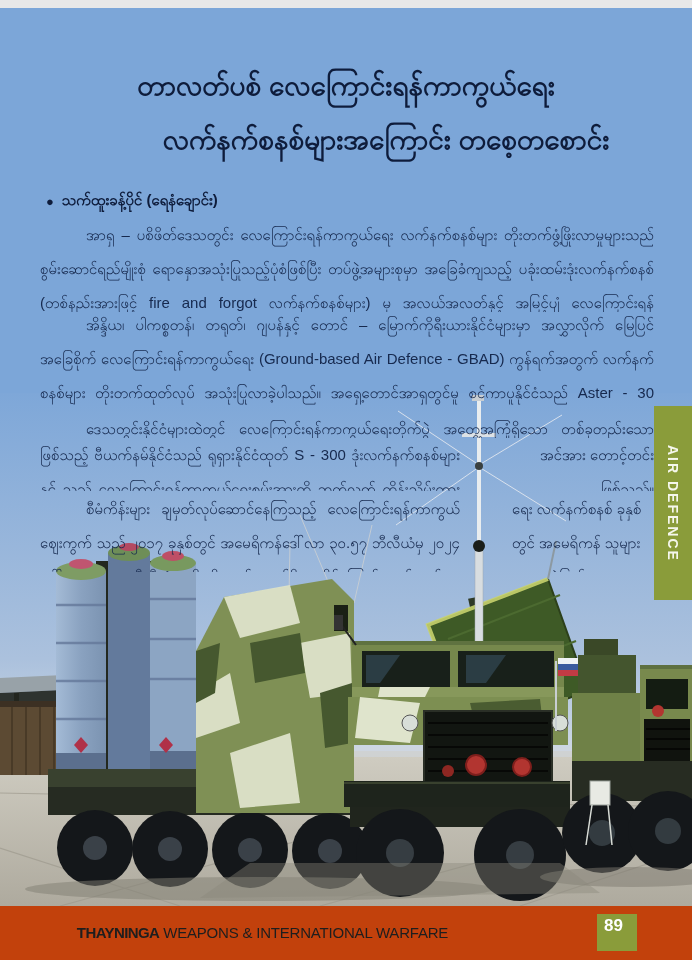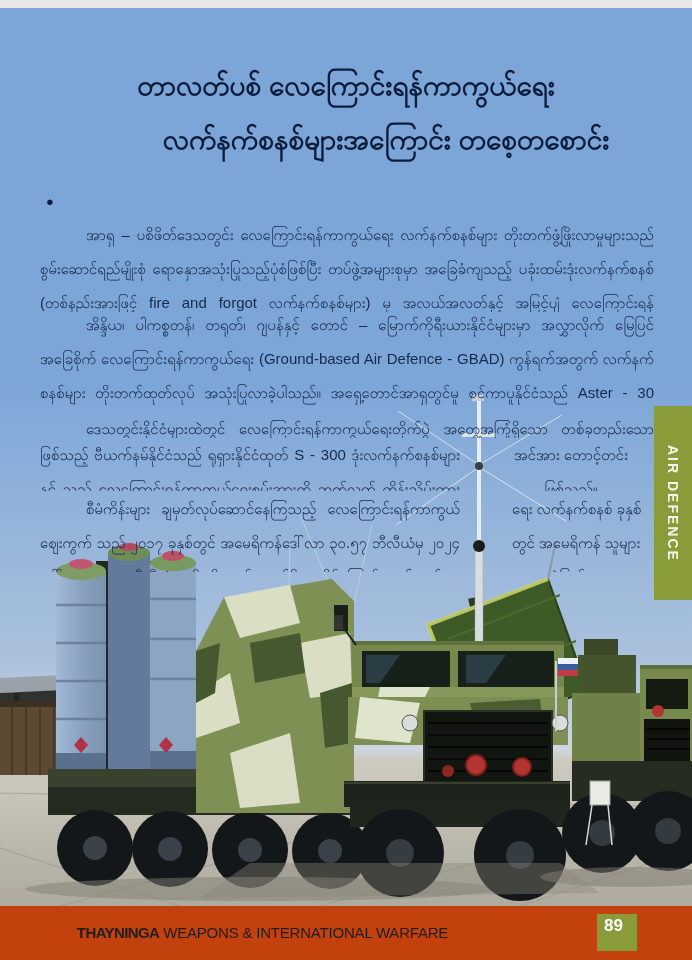--- a/index.html
+++ b/index.html
@@ -25,21 +25,21 @@
   .byline .dot{font-size:13px;line-height:1;}
   
   .para{
     position:absolute;color:#16294E;font-size:15px;line-height:34px;
     text-align:justify;overflow:hidden;z-index:5;
   }
   .p1{left:40px;top:210px;width:614px;height:94px;text-indent:46px;}
   .p2{left:40px;top:300px;width:614px;height:104px;text-indent:46px;}
   .p3-l1{left:40px;top:404px;width:614px;height:26px;text-indent:46px;}
   .p3-left{left:40px;top:430px;width:420px;height:53px;}
-  .p3-right{left:500px;top:430px;width:142px;height:53px;text-align:center;}
+  .p3-right{left:512px;top:430px;width:142px;height:53px;text-align:right;}
   .p4-left{left:40px;top:484px;width:420px;height:80px;text-indent:46px;}
   .p4-right{left:512px;top:484px;width:142px;height:80px;text-align:left;}
   
   .side-tab{
     position:absolute;left:654px;top:398px;width:38px;height:194px;
     background:#8A9C3A;z-index:6;
     display:flex;align-items:center;justify-content:center;
   }
   .side-tab span{
     writing-mode:vertical-rl;text-orientation:sideways;
@@ -68,20 +68,21 @@
 </head>
 <body>
 
 <div class="page">
 
   <div class="title l1">တာလတ်ပစ် လေကြောင်းရန်ကာကွယ်ရေး</div>
   <div class="title l2">လက်နက်စနစ်များအကြောင်း တစေ့တစောင်း</div>
 
   <div class="byline">
     <span class="dot">●</span>
+    <span>သက်ထူးခန့်ပိုင် (ရေနံချောင်း)</span>
   </div>
 
   <div class="para p1">အာရှ – ပစိဖိတ်ဒေသတွင်း လေကြောင်းရန်ကာကွယ်ရေး လက်နက်စနစ်များ တိုးတက်ဖွံ့ဖြိုးလာမှုများသည် စွမ်းဆောင်ရည်မျိုးစုံ ရောနှောအသုံးပြုသည့်ပုံစံဖြစ်ပြီး တပ်ဖွဲ့အများစုမှာ အခြေခံကျသည့် ပခုံးထမ်းဒုံးလက်နက်စနစ် (တစ်နည်းအားဖြင့် fire and forgot လက်နက်စနစ်များ) မှ အလယ်အလတ်နှင့် အမြင့်ပျံ လေကြောင်းရန်ကာကွယ်ရေး စနစ်များအထိ အသုံးပြုကြခြင်းပင် ဖြစ်ပါသည်။</div>
   <div class="para p2">အိန္ဒိယ၊ ပါကစ္စတန်၊ တရုတ်၊ ဂျပန်နှင့် တောင် – မြောက်ကိုရီးယားနိုင်ငံများမှာ အလွှာလိုက် မြေပြင်အခြေစိုက် လေကြောင်းရန်ကာကွယ်ရေး (Ground-based Air Defence - GBAD) ကွန်ရက်အတွက် လက်နက်စနစ်များ တိုးတက်ထုတ်လုပ် အသုံးပြုလာခဲ့ပါသည်။ အရှေ့တောင်အာရှတွင်မူ စင်ကာပူနိုင်ငံသည် Aster - 30 မြေပြင်အခြေစိုက် လေကြောင်းရန် ကာကွယ်ရေး လက်နက်စနစ် ပထမဦးဆုံးအသုတ်အား မကြာသေးမီက လက်ခံရရှိခဲ့ပြီး တပ်ဖြန့် အသုံးပြုနေနိုင်ပြီလည်း ဖြစ်ပါသည်။</div>
   <div class="para p3-l1">ဒေသတွင်းနိုင်ငံများထဲတွင် လေကြောင်းရန်ကာကွယ်ရေးတိုက်ပွဲ အတွေ့အကြုံရှိသော တစ်ခုတည်းသော နိုင်ငံ</div>
   <div class="para p3-left">ဖြစ်သည့် ဗီယက်နမ်နိုင်ငံသည် ရုရှားနိုင်ငံထုတ် S - 300 ဒုံးလက်နက်စနစ်များနှင့် သည့် လေကြောင်းရန်ကာကွယ်ရေးစွမ်းအားကို ဆက်လက် ထိန်းသိမ်းထားနိုင်ဆဲပင်</div>
   <div class="para p3-right">အင်အား တောင့်တင်း ဖြစ်သည်။</div>
   <div class="para p4-left">စီမံကိန်းများ ချမှတ်လုပ်ဆောင်နေကြသည့် လေကြောင်းရန်ကာကွယ် ဈေးကွက် သည် ၂၀၁၇ ခုနှစ်တွင် အမေရိကန်ဒေါ်လာ ၃၀.၅၇ ဘီလီယံမှ ၂၀၂၄ ဒေါ်လာ ၅၄.၁၉ ဘီလီယံအထိ တိုးတက်ရောက်ရှိသွားနိုင်ကြောင်း ကျွမ်းကျင်</div>
   <div class="para p4-right">ရေး လက်နက်စနစ် ခုနှစ်တွင် အမေရိကန် သူများက အကဲဖြတ်</div>
 

